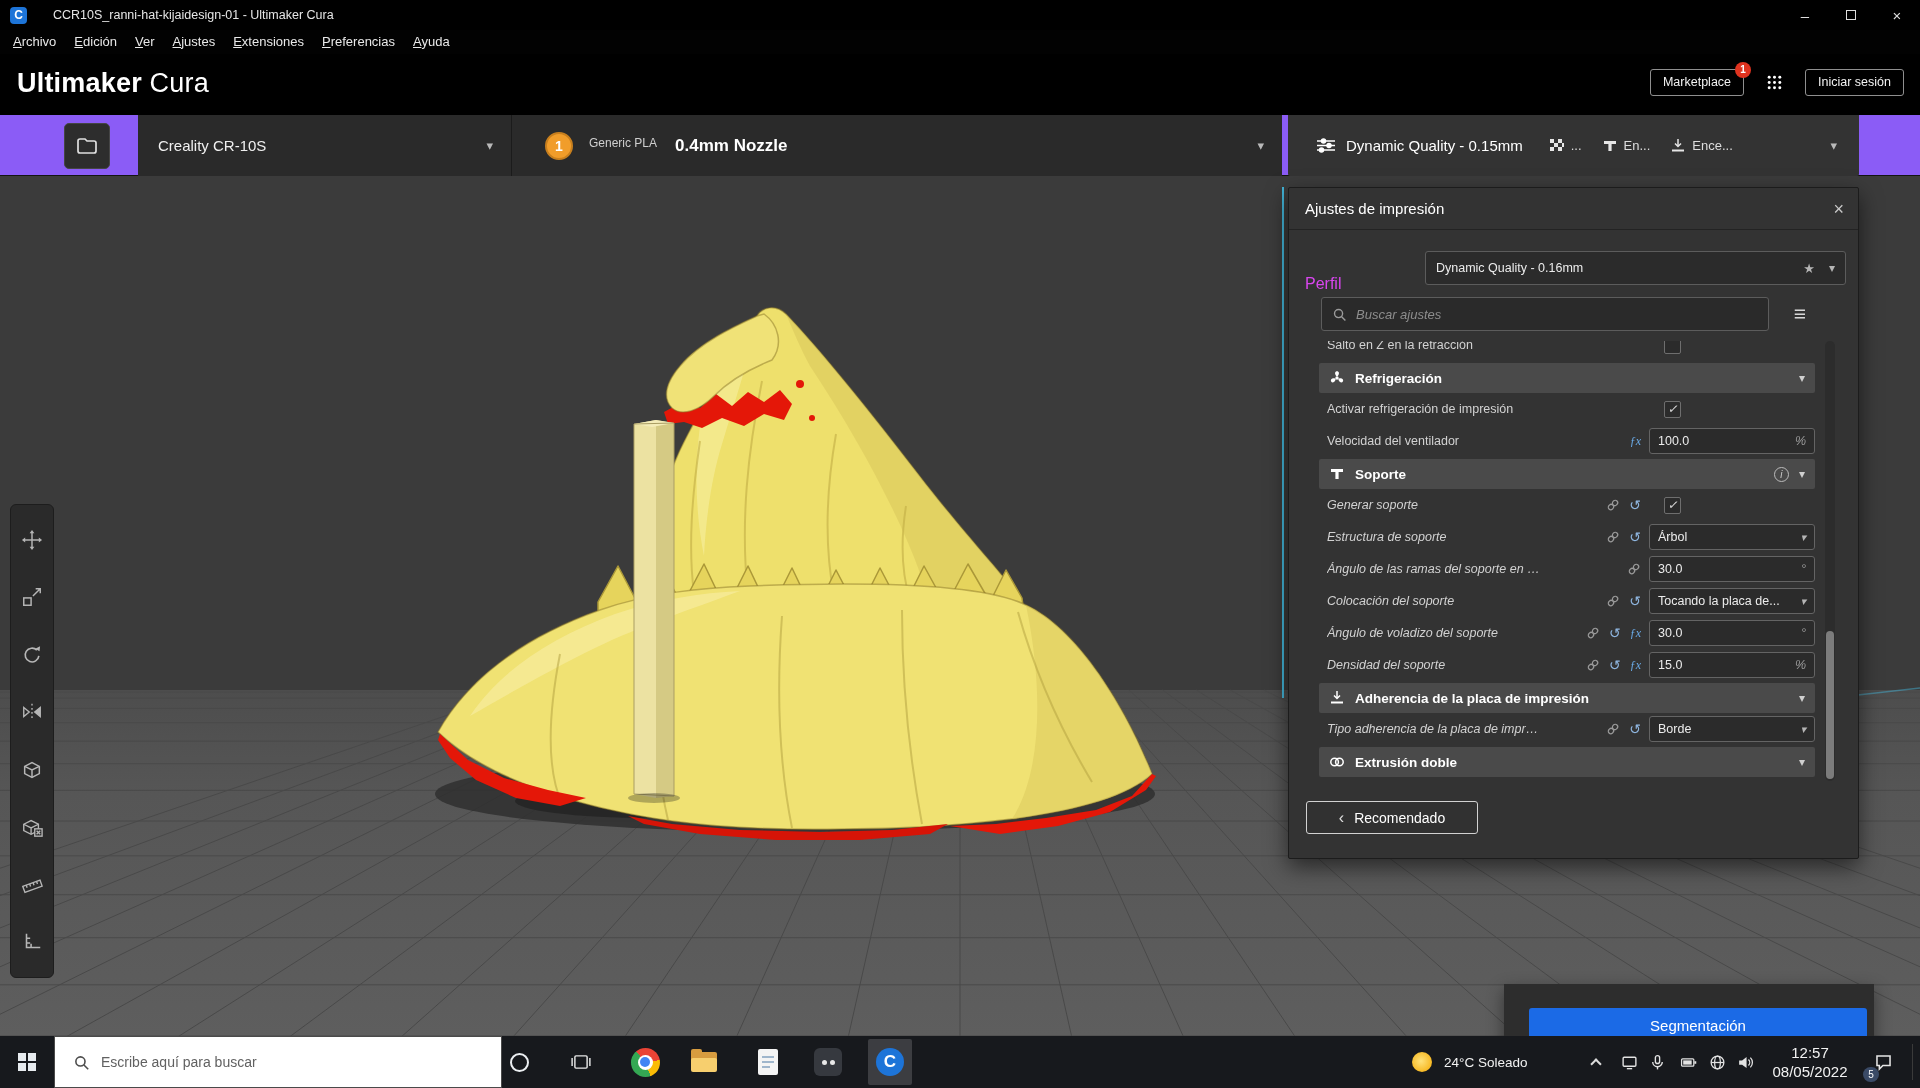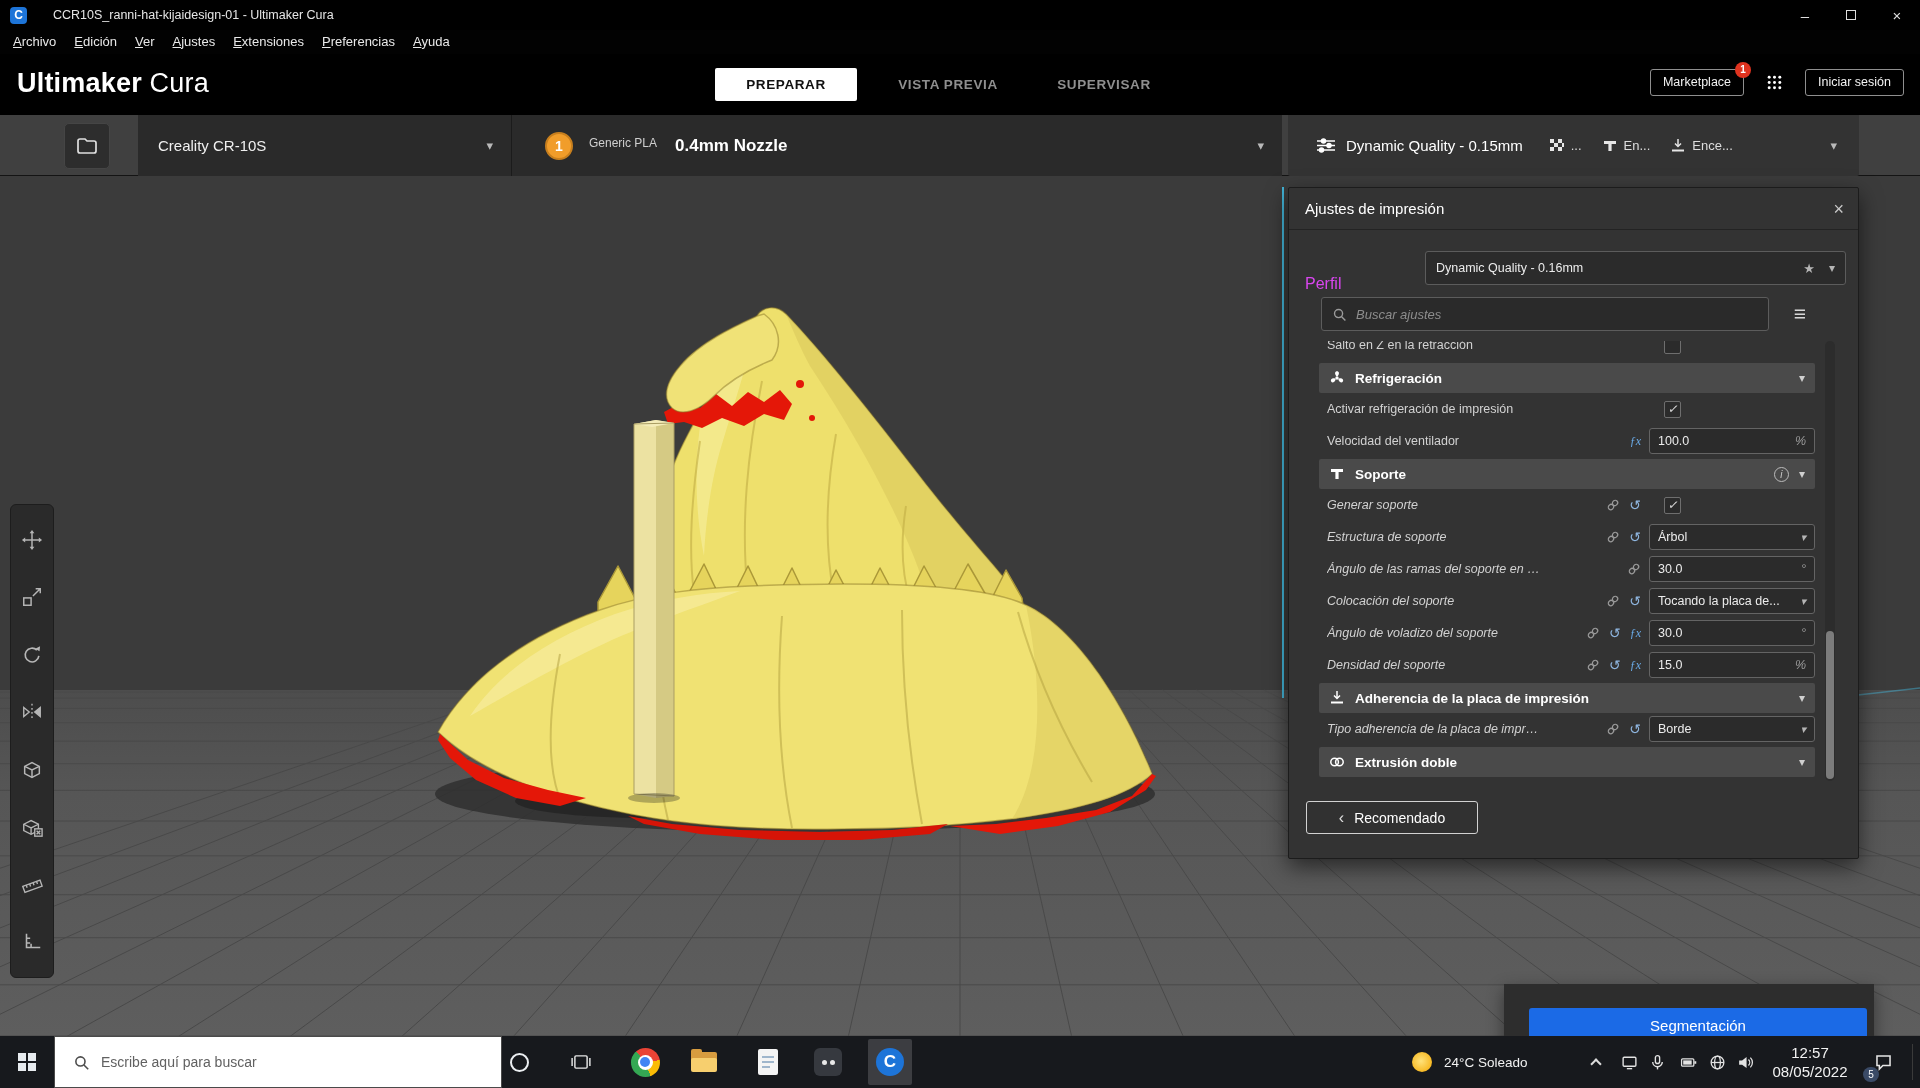--- a/index.html
+++ b/index.html
@@ -35,21 +35,21 @@
   .tab.active{background:#fff;color:#111}
   #hdr-right{position:absolute;right:16px;top:15px;display:flex;align-items:center;gap:22px}
   .hbtn{position:relative;border:1px solid #8f8f8f;border-radius:3px;background:transparent;
     color:#f2f2f2;font-size:12.5px;padding:6px 12px;line-height:1}
   .badge{position:absolute;right:-8px;top:-8px;min-width:16px;height:16px;border-radius:8px;
     background:#e0331f;color:#fff;font-size:10px;font-weight:bold;display:flex;
     align-items:center;justify-content:center;padding:0 3px}
   .grid9{width:17px;height:17px;color:#fff}
 
   
-  #toolbar{position:absolute;left:0;top:115px;width:1920px;height:61px;background:#404040;
+  #toolbar{position:absolute;left:0;top:115px;width:1920px;height:61px;background:#8b5cf6;
     border-bottom:1px solid #141414}
   #folder-btn{position:absolute;left:64px;top:8px;width:46px;height:46px;background:#2d2d2d;
     border:1px solid #454545;border-radius:5px;display:flex;align-items:center;justify-content:center;color:#e0e0e0}
   .strip{position:absolute;top:0;height:61px;background:#2a2a2a;display:flex;align-items:center}
   #printer-strip{left:138px;width:374px;border-right:1px solid #1b1b1b}
   #printer-strip .pname{margin-left:20px;font-size:15px;color:#f0f0f0}
   #material-strip{left:512px;width:770px}
   .chev{margin-left:auto;margin-right:18px;color:#b9b9b9;font-size:13px}
   .mat-badge{width:28px;height:28px;margin-left:33px;border-radius:50%;background:#f19d2a;
     border:2px solid #c87f1d;color:#fff;font-size:14px;font-weight:bold;display:flex;
@@ -398,25 +398,20 @@
     <span class="menu-item">Edición</span>
     <span class="menu-item">Ver</span>
     <span class="menu-item">Ajustes</span>
     <span class="menu-item">Extensiones</span>
     <span class="menu-item">Preferencias</span>
     <span class="menu-item">Ayuda</span>
   </div>
 
   <div id="header">
     <div id="logo"><b>Ultimaker</b>&nbsp;<i>Cura</i></div>
-    <div id="stage-tabs">
-      <div class="tab active" style="width:142px">PREPARAR</div>
-      <div class="tab" style="width:158px">VISTA PREVIA</div>
-      <div class="tab" style="width:130px">SUPERVISAR</div>
-    </div>
     <div id="hdr-right">
       <span class="hbtn"><span>Marketplace</span><span class="badge">1</span></span>
       <svg class="grid9">
           <use href="#i-grid9"></use>
         </svg>
       <span class="hbtn">Iniciar sesión</span>
     </div>
   </div>
 
   <div id="toolbar">

